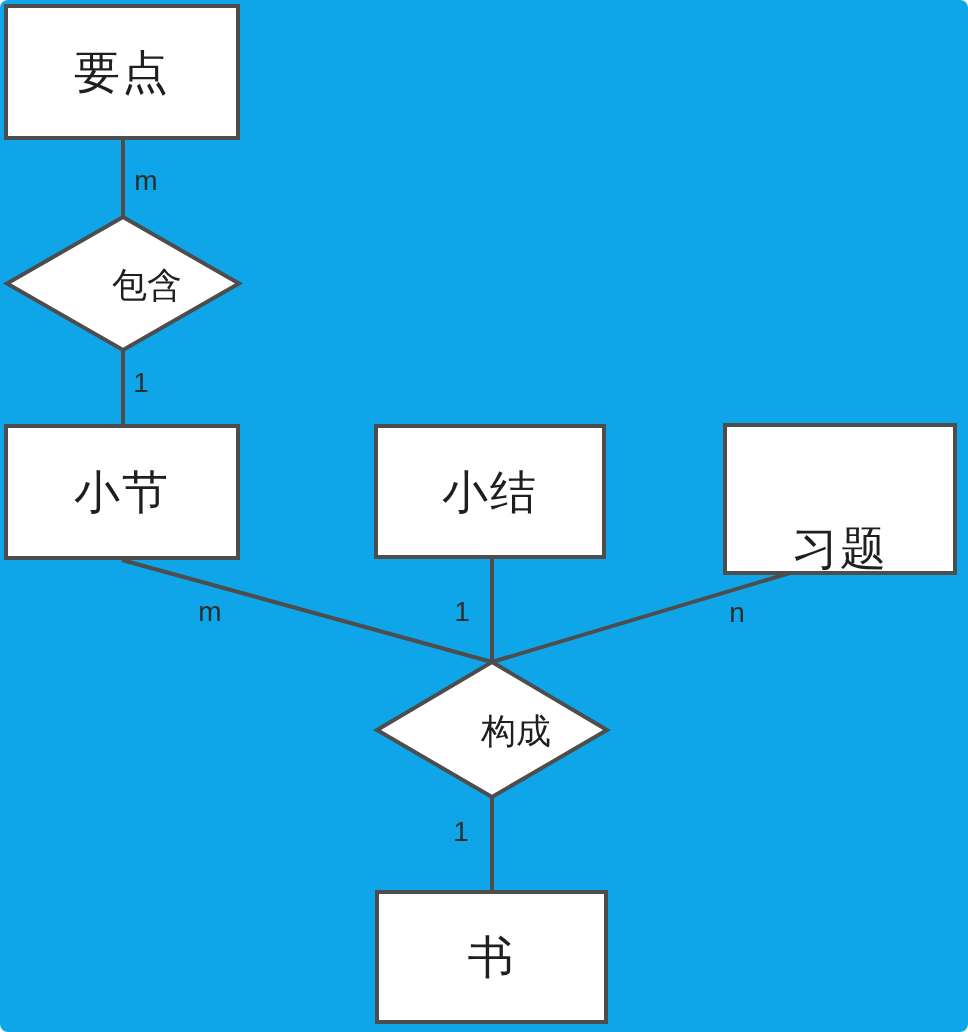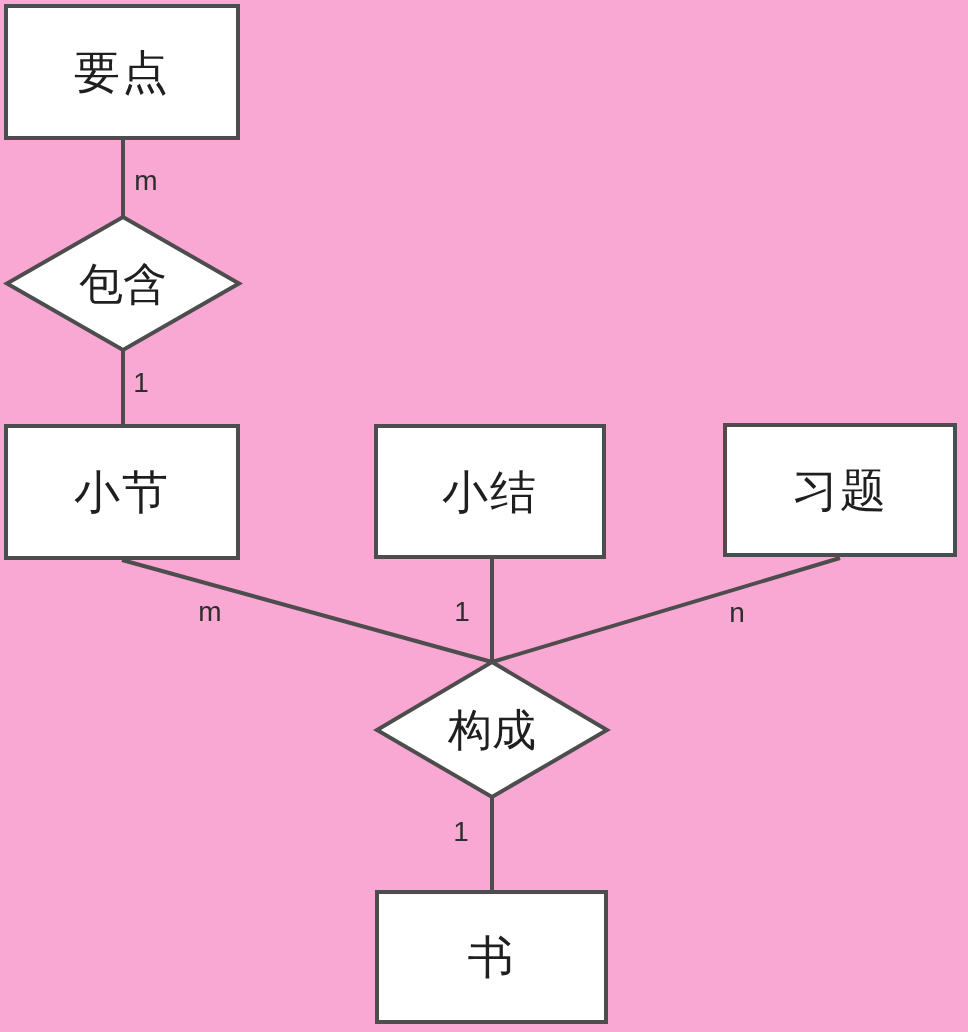--- a/index.html
+++ b/index.html
@@ -4,23 +4,24 @@
 <style>
   html, body {
     margin: 0;
     padding: 0;
     background: #ffffff;
   }
   .canvas {
     position: relative;
     width: 968px;
     height: 1032px;
-    background: #f9a8d4;
+    background: #0ea5e9;
     font-family: "Liberation Sans", sans-serif;
     overflow: hidden;
+    border-radius: 8px;
   }
   .edges-svg {
     position: absolute;
     left: 0;
     top: 0;
   }
   .entity {
     position: absolute;
     box-sizing: border-box;
     border: 4px solid #4d4d4d;
@@ -32,25 +33,26 @@
   .entity-label {
     font-size: 46px;
     color: #1f1f1f;
     letter-spacing: 2px;
     line-height: 1;
     user-select: none;
   }
   .rel-label {
     position: absolute;
     transform: translate(-50%, -50%);
-    font-size: 44px;
+    font-size: 35px;
     color: #1f1f1f;
     line-height: 1;
     white-space: nowrap;
     user-select: none;
+    margin-left: 24px;
   }
   .edge-label {
     position: absolute;
     transform: translate(-50%, -50%);
     font-size: 28px;
     color: #2e2e2e;
     line-height: 1;
     white-space: nowrap;
     user-select: none;
   }
@@ -84,21 +86,21 @@
   </div>
 
   <div class="entity" style="left:4px; top:424px; width:236px; height:136px;">
     <span class="entity-label">小节</span>
   </div>
 
   <div class="entity" style="left:374px; top:424px; width:232px; height:135px;">
     <span class="entity-label">小结</span>
   </div>
 
-  <div class="entity" style="left:723px; top:423px; width:234px; height:134px;">
+  <div class="entity" style="left:723px; top:423px; width:234px; height:152px;align-items:flex-end;">
     <span class="entity-label">习题</span>
   </div>
 
   <div class="entity" style="left:375px; top:890px; width:233px; height:134px;">
     <span class="entity-label">书</span>
   </div>
 
   <span class="rel-label" style="left:123px; top:284px;">包含</span>
 
   <span class="rel-label" style="left:492px; top:730px;text-align:right;">构成</span>

